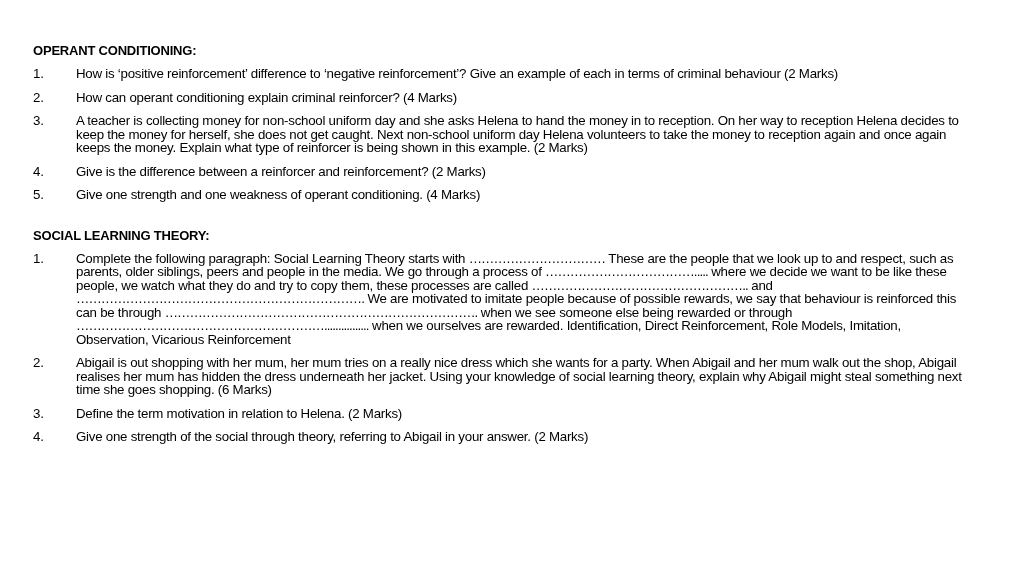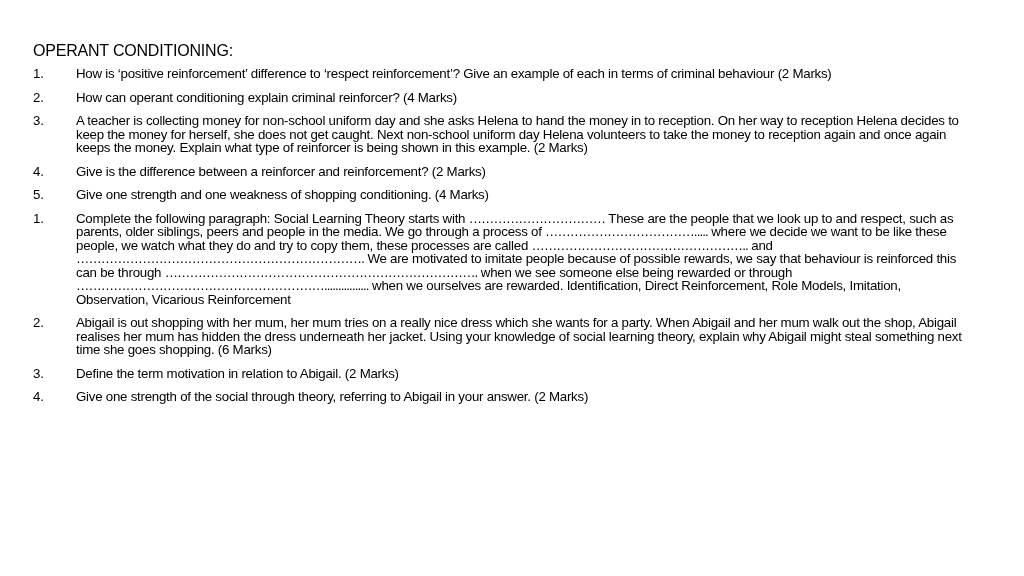--- a/index.html
+++ b/index.html
@@ -15,22 +15,22 @@
       font-family: "Liberation Sans", "DejaVu Sans", sans-serif;
       color: #000000;
     }
     .page {
       position: absolute;
       left: 33px;
       top: 44px;
       width: 940px;
     }
     .section-title {
-      font-weight: normal;
-      font-size: 16px;
+      font-weight: bold;
+      font-size: 13px;
       line-height: 14px;
       margin: 0 0 9px 0;
       letter-spacing: -0.2px;
     }
     .section-title.second {
       margin-top: 27px;
     }
     ol.qlist {
       list-style: none;
       margin: 0;
@@ -60,54 +60,55 @@
 </head>
 <body>
 
 <div class="page">
 
   <div>
     <div class="section-title">OPERANT CONDITIONING:</div>
     <ol class="qlist">
       <li>
         <span class="num">1.</span>
-        <span>How is ‘positive reinforcement’ difference to ‘respect reinforcement’? Give an example of each in terms of criminal behaviour </span><span class="marks">(2 Marks)</span>
+        <span>How is ‘positive reinforcement’ difference to ‘negative reinforcement’? Give an example of each in terms of criminal behaviour </span><span class="marks">(2 Marks)</span>
       </li>
       <li>
         <span class="num">2.</span>
         <span>How can operant conditioning explain criminal reinforcer? </span><span class="marks">(4 Marks)</span>
       </li>
       <li>
         <span class="num">3.</span>
         <span>A teacher is collecting money for non-school uniform day and she asks Helena to hand the money in to reception. On her way to reception Helena decides to keep the money for herself, she does not get caught. Next non-school uniform day Helena volunteers to take the money to reception again and once again keeps the money. Explain what type of reinforcer is being shown in this example. </span><span class="marks">(2 Marks)</span>
       </li>
       <li>
         <span class="num">4.</span>
         <span>Give is the difference between a reinforcer and reinforcement? </span><span class="marks">(2 Marks)</span>
       </li>
       <li>
         <span class="num">5.</span>
-        <span>Give one strength and one weakness of shopping conditioning. </span><span class="marks">(4 Marks)</span>
+        <span>Give one strength and one weakness of operant conditioning. </span><span class="marks">(4 Marks)</span>
       </li>
     </ol>
   </div>
 
   <div>
+    <div class="section-title second">SOCIAL LEARNING THEORY:</div>
     <ol class="qlist">
       <li>
         <span class="num">1.</span>
         <span>Complete the following paragraph: Social Learning Theory starts with </span><span class="blank">……………………………</span><span> These are the people that we look up to and respect, such as parents, older siblings, peers and people in the media. We go through a process of </span><span class="blank">……………………………….....</span><span> where we decide we want to be like these people, we watch what they do and try to copy them, these processes are called </span><span class="blank">……………………………………………..</span><span> and </span><span class="blank">…………………………………………………………….</span><span> We are motivated to imitate people because of possible rewards, we say that behaviour is reinforced this can be through </span><span class="blank">………………………………………………………………….</span><span> when we see someone else being rewarded or through </span><span class="blank">……………………………………………………................</span><span> when we ourselves are rewarded. </span><span class="bold">Identification</span><span>, </span><span class="bold">Direct Reinforcement, Role Models, Imitation, Observation, Vicarious Reinforcement</span>
       </li>
       <li>
         <span class="num">2.</span>
         <span>Abigail is out shopping with her mum, her mum tries on a really nice dress which she wants for a party. When Abigail and her mum walk out the shop, Abigail realises her mum has hidden the dress underneath her jacket. Using your knowledge of social learning theory, explain why Abigail might steal something next time she goes shopping. </span><span class="marks">(6 Marks)</span>
       </li>
       <li>
         <span class="num">3.</span>
-        <span>Define the term motivation in relation to Abigail. </span><span class="marks">(2 Marks)</span>
+        <span>Define the term motivation in relation to Helena. </span><span class="marks">(2 Marks)</span>
       </li>
       <li>
         <span class="num">4.</span>
         <span>Give one strength of the social through theory, referring to Abigail in your answer. </span><span class="marks">(2 Marks)</span>
       </li>
     </ol>
   </div>
 
 </div>
 

